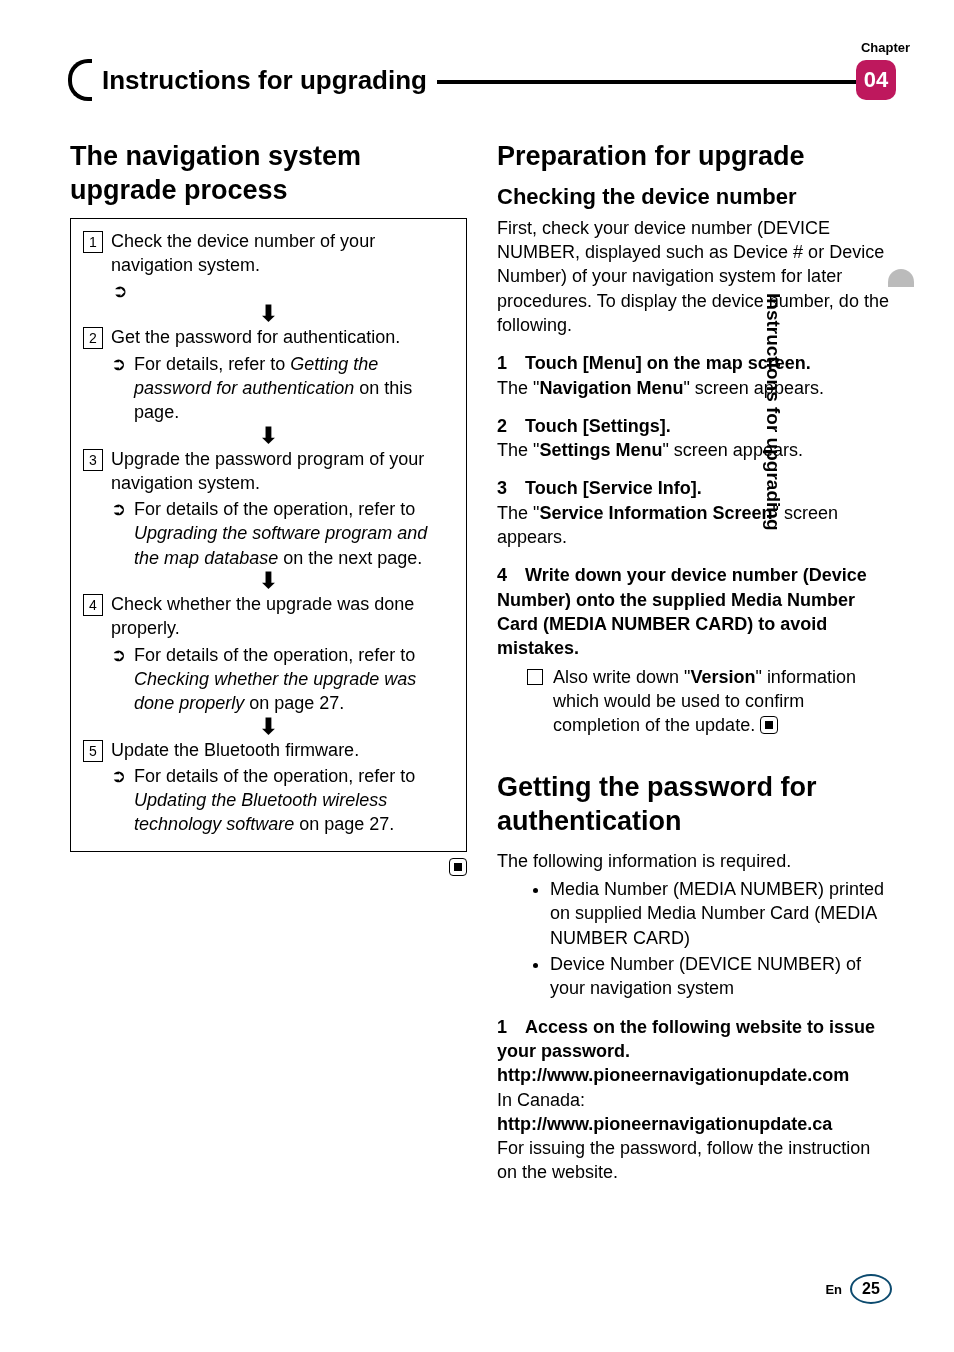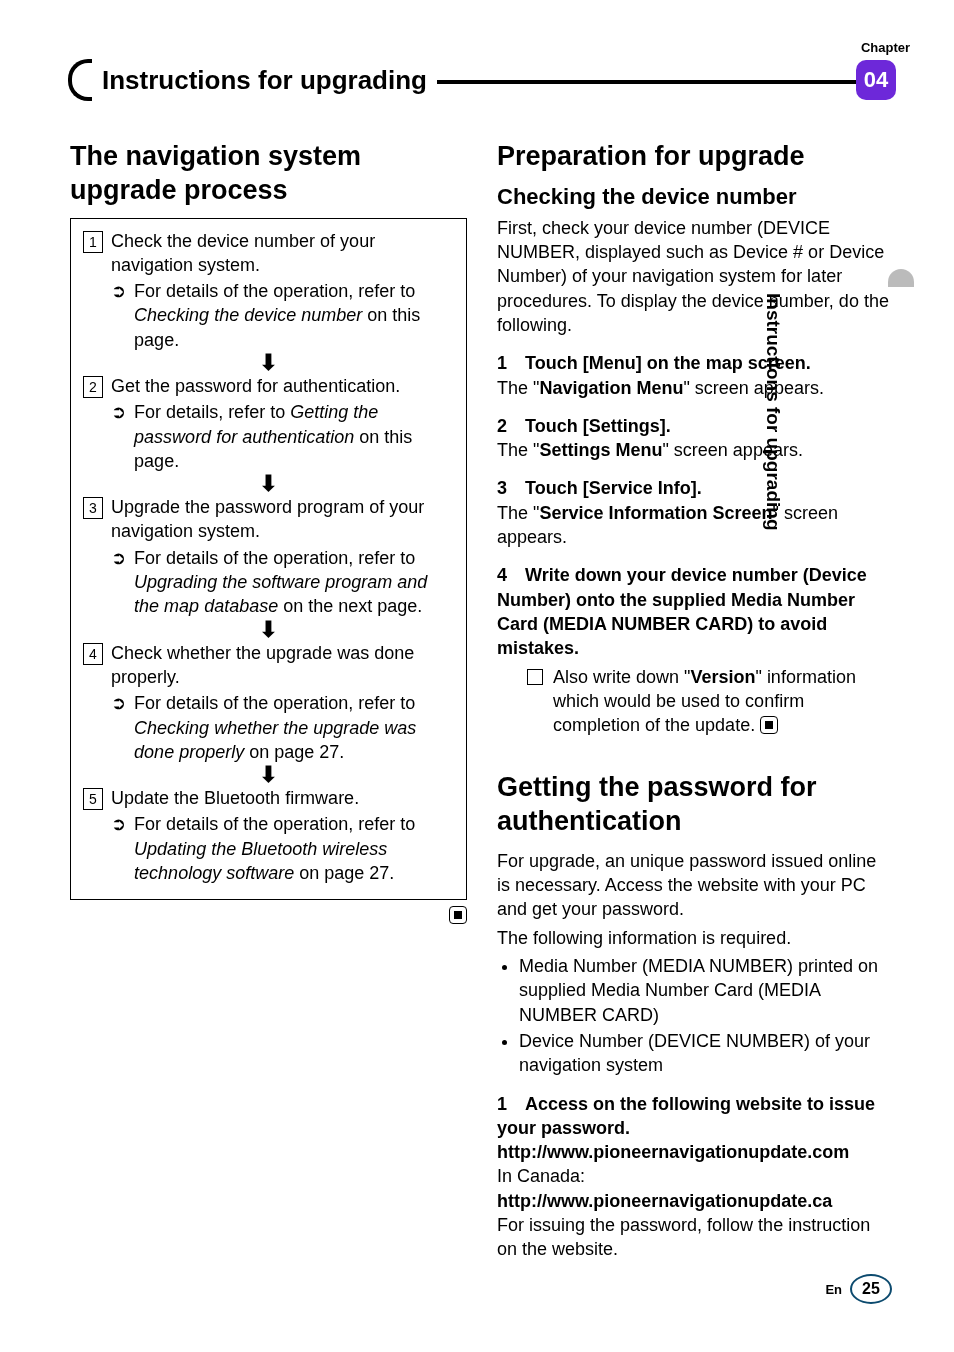--- a/index.html
+++ b/index.html
@@ -66,21 +66,21 @@
     font-size: 26px;
     font-weight: 900;
   }
   .hdr-num {
     position: absolute;
     right: -2px;
     top: 50%;
     transform: translateY(-50%);
     width: 40px;
     height: 40px;
-    background: #6d28d9;
+    background: #be185d;
     color: #fff;
     border-radius: 10px;
     display: flex;
     align-items: center;
     justify-content: center;
     font-size: 22px;
     font-weight: 900;
   }
   .cols {
     display: flex;
@@ -226,20 +226,21 @@
   }
   .bullets {
     list-style: disc;
     padding-left: 22px;
     margin: 4px 0;
   }
   .bullets li {
     font-size: 18px;
     line-height: 1.35;
     margin-bottom: 2px;
+    margin-left: 31px;
   }
   .footer {
     position: absolute;
     bottom: 48px;
     right: 62px;
     display: flex;
     align-items: center;
     gap: 8px;
   }
   .footer .lang {
@@ -285,21 +286,20 @@
       <h2 class="section">The navigation system upgrade process</h2>
 
       <div class="box">
 
         <div class="step">
           <span class="stepnum">1</span>
           <span>Check the device number of your navigation system.</span>
         </div>
         <div class="detail">
           <span class="hand-icon">➲</span>
-          <span class="detail-text"><span>For details of the operation, refer to </span><i>Checking the device number</i><span> on this page.</span></span>
         </div>
         <div class="arrow">⬇</div>
 
         <div class="step">
           <span class="stepnum">2</span>
           <span>Get the password for authentication.</span>
         </div>
         <div class="detail">
           <span class="hand-icon">➲</span>
           <span class="detail-text"><span>For details, refer to </span><i>Getting the password for authentication</i><span> on this page.</span></span>
@@ -352,21 +352,20 @@
       <div class="numstep"><span class="n">3</span><span>Touch [Service Info].</span></div>
       <div class="after"><span>The "</span><b>Service Information Screen</b><span>" screen appears.</span></div>
 
       <div class="numstep"><span class="n">4</span><span>Write down your device number (Device Number) onto the supplied Media Number Card (MEDIA NUMBER CARD) to avoid mistakes.</span></div>
       <div class="note">
         <span class="note-icon"></span>
         <span><span>Also write down "</span><b>Version</b><span>" information which would be used to confirm completion of the update.</span> <span class="end-glyph" style="vertical-align:-3px;"></span></span>
       </div>
 
       <h2 class="section" style="margin-top:34px;">Getting the password for authentication</h2>
-      <p class="para">For upgrade, an unique password issued online is necessary. Access the website with your PC and get your password.</p>
       <p class="para">The following information is required.</p>
       <ul class="bullets">
         <li>Media Number (MEDIA NUMBER) printed on supplied Media Number Card (MEDIA NUMBER CARD)</li>
         <li>Device Number (DEVICE NUMBER) of your navigation system</li>
       </ul>
 
       <div class="numstep"><span class="n">1</span><span>Access on the following website to issue your password.</span></div>
       <div class="after"><b>http://www.pioneernavigationupdate.com</b></div>
       <div class="after">In Canada:</div>
       <div class="after"><b>http://www.pioneernavigationupdate.ca</b></div>

